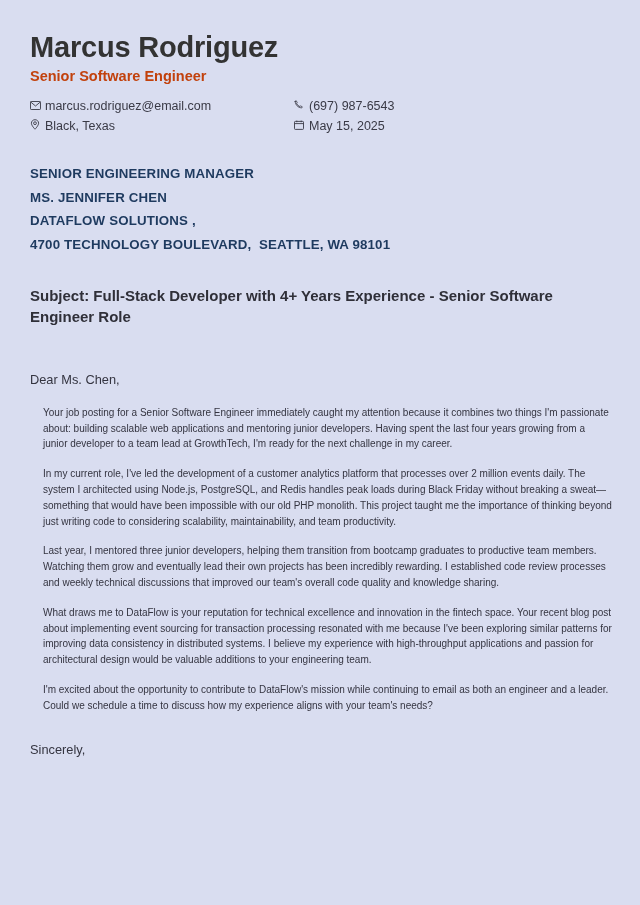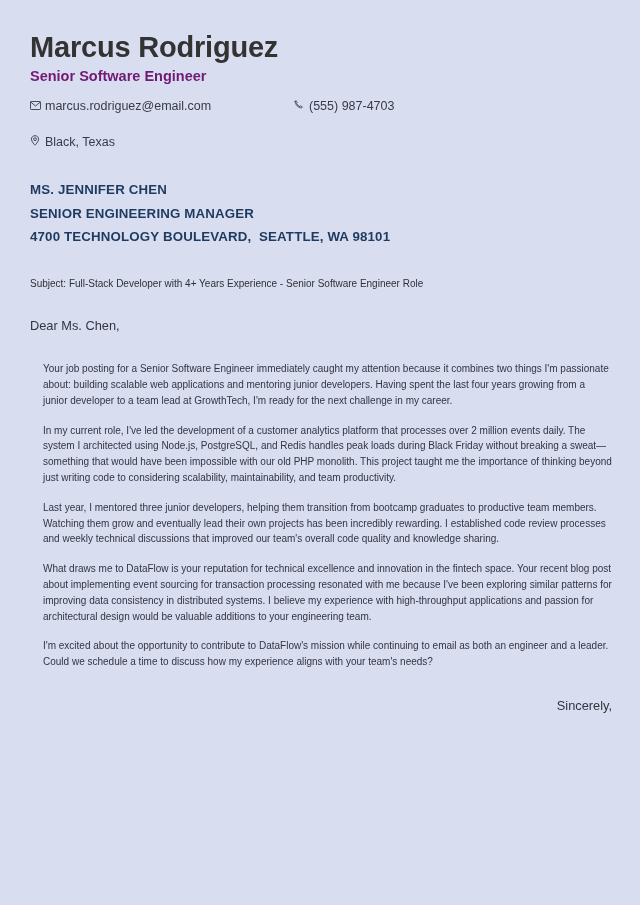--- a/index.html
+++ b/index.html
@@ -27,29 +27,29 @@
     font-size: 29px;
     font-weight: bold;
     color: #333333;
     letter-spacing: -0.2px;
     line-height: 1.1;
     margin: 0 0 4px 0;
   }
   .sender-title {
     font-size: 14.5px;
     font-weight: bold;
-    color: #701a75;
+    color: #c2410c;
     line-height: 1.2;
     margin: 0 0 12px 0;
   }
 
   .contact-grid {
     display: grid;
     grid-template-columns: 264px auto;
-    row-gap: 16px;
+    row-gap: 0;
     margin-bottom: 26px;
   }
   .contact-item {
     display: flex;
     align-items: baseline;
     font-size: 12.5px;
     color: #3a3a46;
     line-height: 1.55;
   }
   .contact-icon {
@@ -69,50 +69,49 @@
     font-size: 13.3px;
     font-weight: bold;
     color: #1e3a5f;
     letter-spacing: 0.15px;
     line-height: 1.78;
     white-space: pre;
   }
 
   
   .subject-line {
-    font-size: 10px;
-    font-weight: normal;
+    font-size: 15px;
+    font-weight: bold;
     color: #2f2f38;
-    margin-bottom: 25px;
+    margin-bottom: 43px;
     line-height: 1.4;
   }
 
   
   .salutation {
     font-size: 12.8px;
     color: #343440;
-    margin-bottom: 26px;
+    margin-bottom: 16px;
     line-height: 1.5;
   }
   .body-para {
     font-size: 10px;
     color: #343440;
     line-height: 1.58;
     margin: 0 0 14px 13px;
     text-align: left;
   }
   .closing-block {
     margin-top: 26px;
   }
   .closing-line {
     font-size: 12.8px;
     color: #343440;
     line-height: 1.5;
     margin-bottom: 18px;
-    text-align: right;
   }
 </style>
 </head>
 <body>
 
 <div class="page">
 
   <div>
     <div class="sender-name">Marcus Rodriguez</div>
     <div class="sender-title">Senior Software Engineer</div>
@@ -127,39 +126,51 @@
         </span>
         <span>marcus.rodriguez@email.com</span>
       </div>
 
       <div class="contact-item">
         <span class="contact-icon">
           <svg width="10" height="10" viewBox="0 0 10 10" fill="none" stroke="#3a3a46" stroke-width="0.9" stroke-linecap="round">
             <path d="M1.2 1.4 C1.2 0.9 1.7 0.6 2.1 0.9 L3 1.7 C3.3 2 3.3 2.4 3 2.7 L2.5 3.2 C3.1 4.6 4.4 5.9 5.8 6.5 L6.3 6 C6.6 5.7 7 5.7 7.3 6 L8.1 6.9 C8.4 7.3 8.1 7.8 7.6 7.8 C4.2 7.8 1.2 4.8 1.2 1.4 Z"></path>
           </svg>
         </span>
-        <span>(555) 987-4703</span>
+        <span>(697) 987-6543</span>
       </div>
 
       <div class="contact-item">
         <span class="contact-icon">
           <svg width="10" height="11" viewBox="0 0 10 11" fill="none" stroke="#3a3a46" stroke-width="0.9">
             <path d="M5 10.2 C5 10.2 8.6 6.6 8.6 4.2 C8.6 2.2 7 0.7 5 0.7 C3 0.7 1.4 2.2 1.4 4.2 C1.4 6.6 5 10.2 5 10.2 Z"></path>
             <circle cx="5" cy="4.2" r="1.4"></circle>
           </svg>
         </span>
         <span>Black, Texas</span>
       </div>
 
+      <div class="contact-item">
+        <span class="contact-icon">
+          <svg width="10" height="10" viewBox="0 0 10 10" fill="none" stroke="#3a3a46" stroke-width="0.9">
+            <rect x="0.5" y="1.4" width="9" height="8" rx="0.8"></rect>
+            <path d="M0.5 3.6 L9.5 3.6"></path>
+            <path d="M2.8 0.6 L2.8 2.2"></path>
+            <path d="M7.2 0.6 L7.2 2.2"></path>
+          </svg>
+        </span>
+        <span>May 15, 2025</span>
+      </div>
     </div>
   </div>
 
   <div class="recipient">
+    <div class="recipient-line">SENIOR ENGINEERING MANAGER</div>
     <div class="recipient-line">MS. JENNIFER CHEN</div>
-    <div class="recipient-line">SENIOR ENGINEERING MANAGER</div>
+    <div class="recipient-line">DATAFLOW SOLUTIONS ,</div>
     <div class="recipient-line">4700 TECHNOLOGY BOULEVARD,  SEATTLE, WA 98101</div>
   </div>
 
   <div class="subject-line">Subject: Full-Stack Developer with 4+ Years Experience - Senior Software Engineer Role</div>
 
   <div>
     <div class="salutation">Dear Ms. Chen,</div>
 
     <p class="body-para">Your job posting for a Senior Software Engineer immediately caught my attention because it combines two things I'm passionate about: building scalable web applications and mentoring junior developers. Having spent the last four years growing from a junior developer to a team lead at GrowthTech, I'm ready for the next challenge in my career.</p>
     <p class="body-para">In my current role, I've led the development of a customer analytics platform that processes over 2 million events daily. The system I architected using Node.js, PostgreSQL, and Redis handles peak loads during Black Friday without breaking a sweat—something that would have been impossible with our old PHP monolith. This project taught me the importance of thinking beyond just writing code to considering scalability, maintainability, and team productivity.</p>

